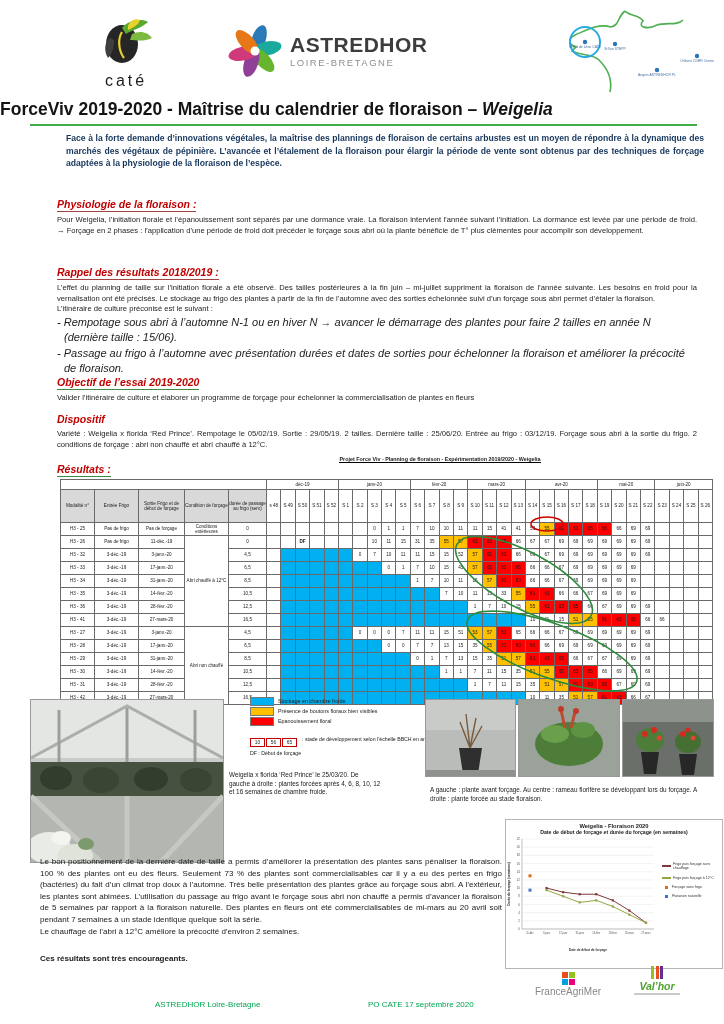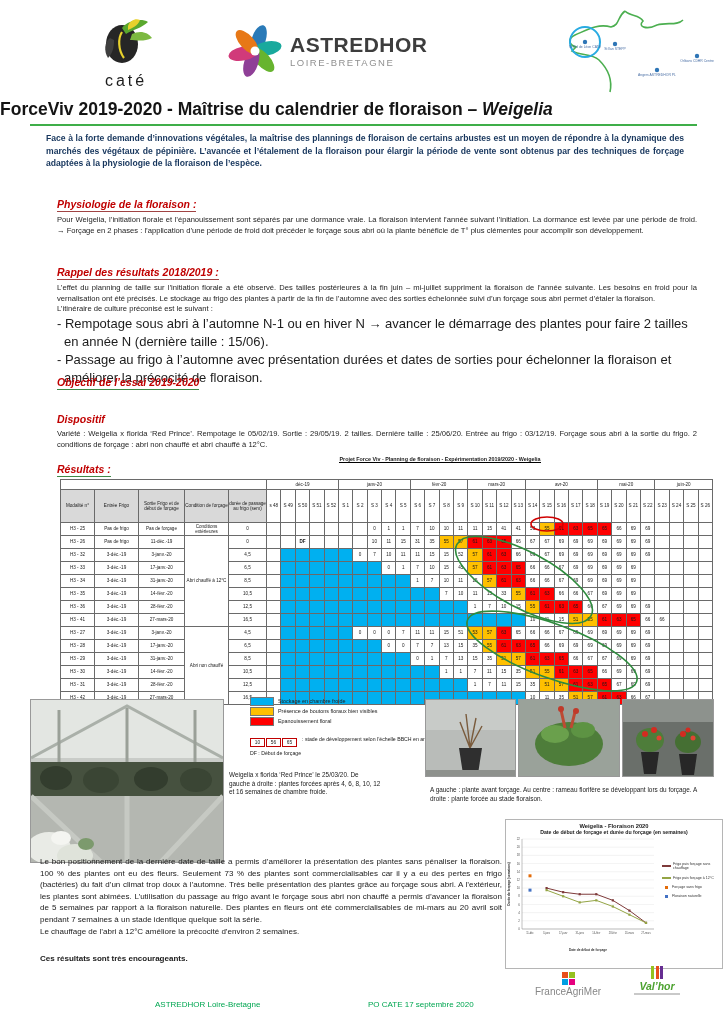--- a/index.html
+++ b/index.html
@@ -12,30 +12,30 @@
   .cate-word{font-size:16px;letter-spacing:3px;color:#1c1c1c;margin-top:-2px;}
   .astre{left:228px;top:24px;display:flex;align-items:center;gap:8px;}
   .astre-name{font-size:21px;font-weight:bold;color:#3d3d3d;letter-spacing:.5px;line-height:1;}
   .astre-region{font-size:9.5px;color:#8f8f8f;letter-spacing:1.5px;margin-top:2px;}
 
   
   .title{top:99px;left:0;right:0;font-size:17.5px;font-weight:bold;color:#141414;}
   .title .it{font-style:italic;}
   .title-line{top:124px;left:30px;right:27px;border-top:2.2px solid #3fae49;}
 
-  .intro{top:132px;left:46px;width:638px;font-size:8.6px;font-weight:bold;color:#17365D;
+  .intro{top:132px;left:66px;width:638px;font-size:8.6px;font-weight:bold;color:#17365D;
          text-align:justify;line-height:1.48;}
 
   .section{left:57px;width:640px;}
   .sec-h{display:inline-block;font-size:10.5px;font-weight:bold;font-style:italic;color:#C00000;
          padding-bottom:1px;margin-bottom:3px;}
   .ul-red{border-bottom:1.6px solid #a04343;}
   .ul-grn{border-bottom:1.6px solid #3e8a46;}
   .sec-b{font-size:7.6px;line-height:1.4;text-align:justify;color:#1c1c1c;}
-  .bullet{font-size:13px;line-height:1.4;padding-left:7px;text-indent:-7px;color:#1c1c1c;}
+  .bullet{font-size:11px;line-height:1.4;padding-left:7px;text-indent:-7px;color:#1c1c1c;font-style:italic;}
 
   
   .tbl-title{top:456px;left:180px;width:520px;text-align:center;font-size:5.4px;font-weight:bold;}
   .tbl-title span{border-bottom:.8px solid #000;}
   .res-h{top:463px;left:57px;}
   table.res{border-collapse:collapse;table-layout:fixed;width:652px;}
   table.res td{border:.6px solid #6a6a6a;padding:0;text-align:center;vertical-align:middle;
                font-size:4.6px;line-height:1.15;overflow:hidden;}
   td.nob{border:none;background:#fff;}
   td.mon{font-size:5.2px;height:9px;background:#fff;}
@@ -158,20 +158,21 @@
     <div class="sec-b">L’effet du planning de taille sur l’initiation florale a été observé. Des tailles postérieures à la fin juin – mi-juillet suppriment la floraison de l’année suivante. Les besoins en froid pour la vernalisation ont été précisés. Le stockage au frigo des plantes à partir de la fin de l’automne avec des sorties échelonnée suivi d’un forçage sous abri permet d’étaler la floraison.</div>
     <div class="sec-b">L’itinéraire de culture préconisé est le suivant :</div>
     <div id="bullets">
         <div class="bullet">-  Rempotage sous abri à l’automne N-1 ou en hiver N → avancer le démarrage des plantes pour faire 2 tailles en année N (dernière taille : 15/06).</div>
         <div class="bullet">-  Passage au frigo à l’automne avec présentation durées et dates de sorties pour échelonner la floraison et améliorer la précocité de floraison.</div>
       </div>
   </div>
 
   <div class="abs section" style="top:372px;">
     <div class="sec-h ul-grn">Objectif de l’essai 2019-2020</div>
+    <div class="sec-b">Valider l’itinéraire de culture et élaborer un programme de forçage pour échelonner la commercialisation de plantes en fleurs</div>
   </div>
 
   <div class="abs section" style="top:409px;">
     <div class="sec-h">Dispositif</div>
     <div class="sec-b">Variété : Weigelia x florida ‘Red Prince’. Rempotage le 05/02/19. Sortie : 29/05/19. 2 tailles. Dernière taille : 25/06/20. Entrée au frigo : 03/12/19. Forçage sous abri à la sortie du frigo. 2 conditions de forçage : abri non chauffé et abri chauffé à 12°C.</div>
   </div>
 
   <div class="abs tbl-title"><span>Projet Force Viv - Planning de floraison - Expérimentation 2019/2020 - Weigelia</span></div>
   <div class="abs res-h sec-h ul-grn">Résultats :</div>
 

